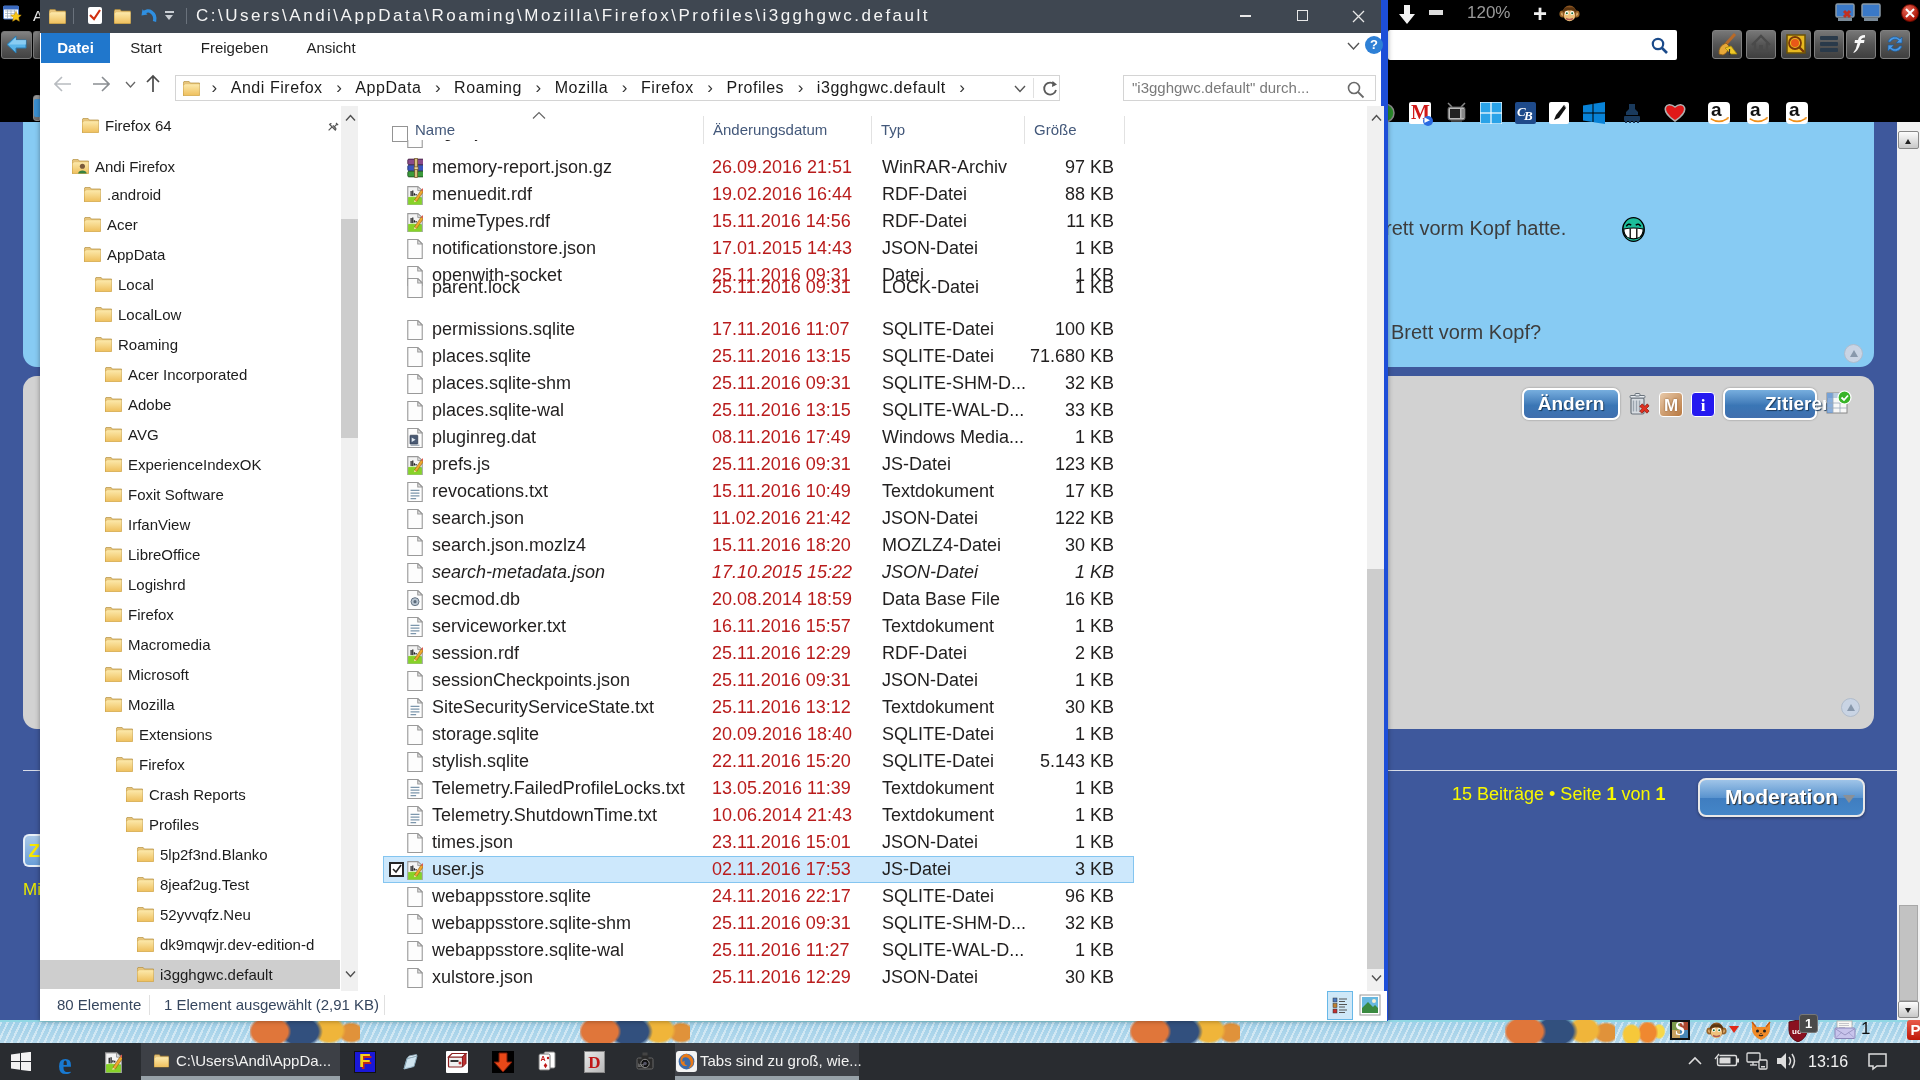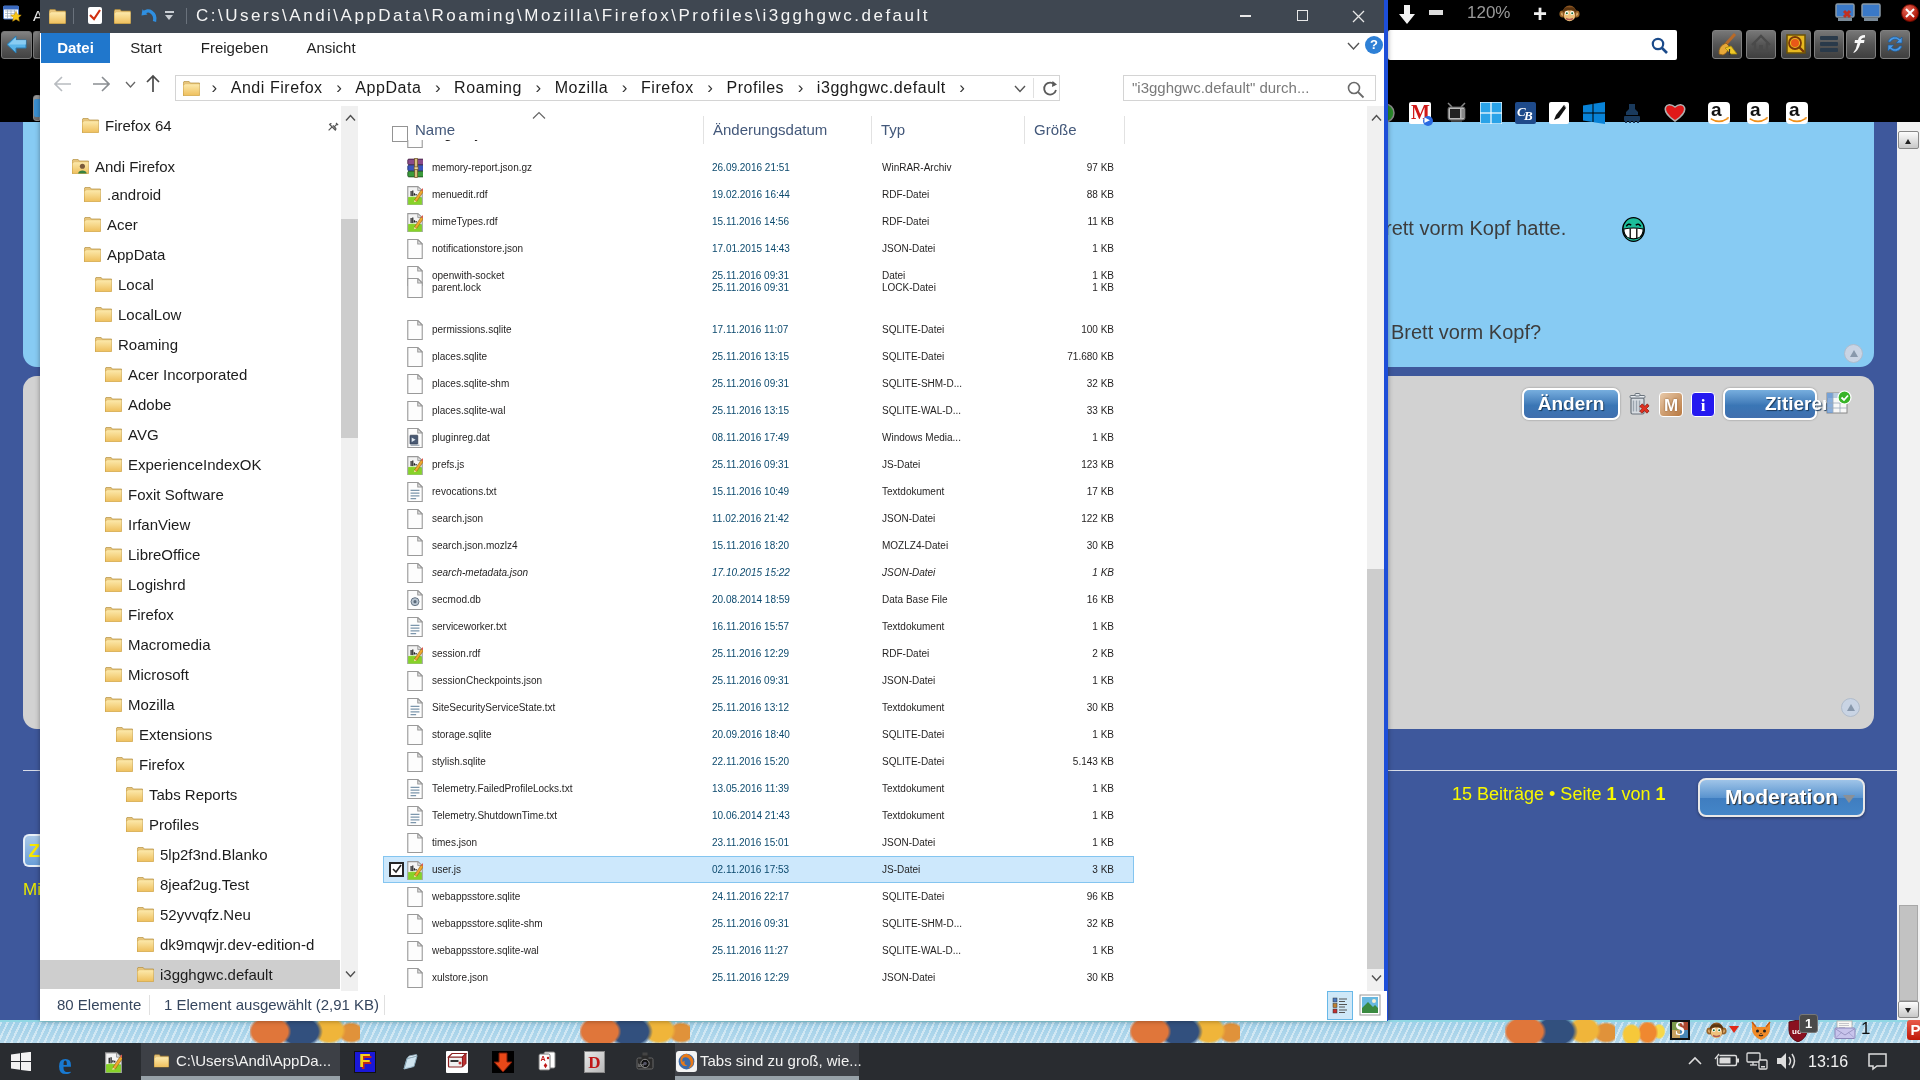--- a/index.html
+++ b/index.html
@@ -11,33 +11,33 @@
 .fbtn{position:absolute;border-radius:7px;border:2px solid #fff;
  background:linear-gradient(#77aede,#4781bd 45%,#3a76b5 55%,#406fae);
  color:#fff;font-weight:bold;text-align:center;
  text-shadow:1px 1px 1px #1a3a5c;box-shadow:0 0 2px rgba(0,0,0,.4);}
 .circup{position:absolute;width:19px;height:19px;border-radius:50%;background:#c9d4e4;border:1px solid #b0bccc;}
 .circup:after{content:"";position:absolute;left:4.5px;top:5px;border:4.5px solid transparent;border-bottom:7px solid #8898ac;border-top:none;}
 
 .chrbtn{position:absolute;width:30px;height:29px;border-radius:3px;border:1px solid #808080;
  background:linear-gradient(#777,#555 50%,#3f3f3f);}
 
-#explorer{position:absolute;left:40px;top:0;width:1348px;height:1021px;background:#fff;box-shadow:0 0 5px rgba(0,0,0,.38);border-right:4px solid #1d4ed8;}
+#explorer{position:absolute;left:40px;top:0;width:1348px;height:1021px;background:#fff;box-shadow:0 0 5px rgba(0,0,0,.38);border-right:7px solid #1d4ed8;}
 #titlebar{position:absolute;left:0;top:0;width:100%;height:33px;background:#3f4751;color:#fff;}
 #ribbonrow{position:absolute;left:0;top:33px;width:100%;height:30px;background:#fff;}
 .rtab{position:absolute;top:0;height:30px;line-height:30px;font-size:15px;color:#1f1f1f;text-align:center;}
 #addrrow{position:absolute;left:0;top:63px;width:100%;height:43px;background:#fff;}
 #addrbox{position:absolute;left:135px;top:12px;width:885px;height:26px;border:1px solid #d4d4d4;background:#fff;font-size:15px;color:#191919;}
 #searchbox{position:absolute;left:1083px;top:12px;width:253px;height:26px;border:1px solid #d4d4d4;background:#fff;font-size:15px;color:#7a7a7a;line-height:24px;}
 .crumb{display:inline-block;vertical-align:top;line-height:24px;font-size:16px;color:#1a1a1a;letter-spacing:0.55px;}
 .csep{display:inline-block;vertical-align:top;line-height:23px;color:#333;font-size:17px;padding:0 13.5px;}
 .treerow{position:absolute;font-size:15px;color:#1c1c1c;height:29px;line-height:29px;white-space:nowrap;}
-.filerow{position:absolute;left:335px;width:1030px;height:27px;font-size:10px;color:#211f1f;white-space:nowrap;}
+.filerow{position:absolute;left:335px;width:1030px;height:27px;font-size:18px;color:#211f1f;white-space:nowrap;}
 .fr-name{position:absolute;left:57px;top:0;line-height:27px;}
-.fr-date{position:absolute;left:337px;top:0;line-height:27px;color:#0c4a6e;}
+.fr-date{position:absolute;left:337px;top:0;line-height:27px;color:#b91c1c;}
 .fr-typ{position:absolute;left:507px;top:0;line-height:27px;}
 .fr-size{position:absolute;left:589px;top:0;width:150px;text-align:right;line-height:27px;}
 .hdr{position:absolute;top:112px;height:36px;line-height:36px;font-size:15px;color:#43587a;}
 .colsep{position:absolute;top:116px;height:28px;width:1px;background:#e2e2e2;}
 svg.ic{position:absolute;}
 </style></head><body>
 <div id="page">
 
 <svg width="0" height="0" style="position:absolute">
       <defs>
@@ -660,21 +660,21 @@
           <use href="#folder"></use>
         </svg>
 <div class="treerow" style="left:99px;top:614px;">Extensions</div>
 <svg class="ic" style="left:76px;top:651px;" width="17" height="15" viewBox="0 0 16 14">
           <use href="#folder"></use>
         </svg>
 <div class="treerow" style="left:99px;top:644px;">Firefox</div>
 <svg class="ic" style="left:86px;top:681px;" width="17" height="15" viewBox="0 0 16 14">
           <use href="#folder"></use>
         </svg>
-<div class="treerow" style="left:109px;top:674px;">Tabs Reports</div>
+<div class="treerow" style="left:109px;top:674px;">Crash Reports</div>
 <svg class="ic" style="left:86px;top:711px;" width="17" height="15" viewBox="0 0 16 14">
           <use href="#folder"></use>
         </svg>
 <div class="treerow" style="left:109px;top:704px;">Profiles</div>
 <svg class="ic" style="left:97px;top:741px;" width="17" height="15" viewBox="0 0 16 14">
           <use href="#folder"></use>
         </svg>
 <div class="treerow" style="left:120px;top:734px;">5lp2f3nd.Blanko</div>
 <svg class="ic" style="left:97px;top:771px;" width="17" height="15" viewBox="0 0 16 14">
           <use href="#folder"></use>

